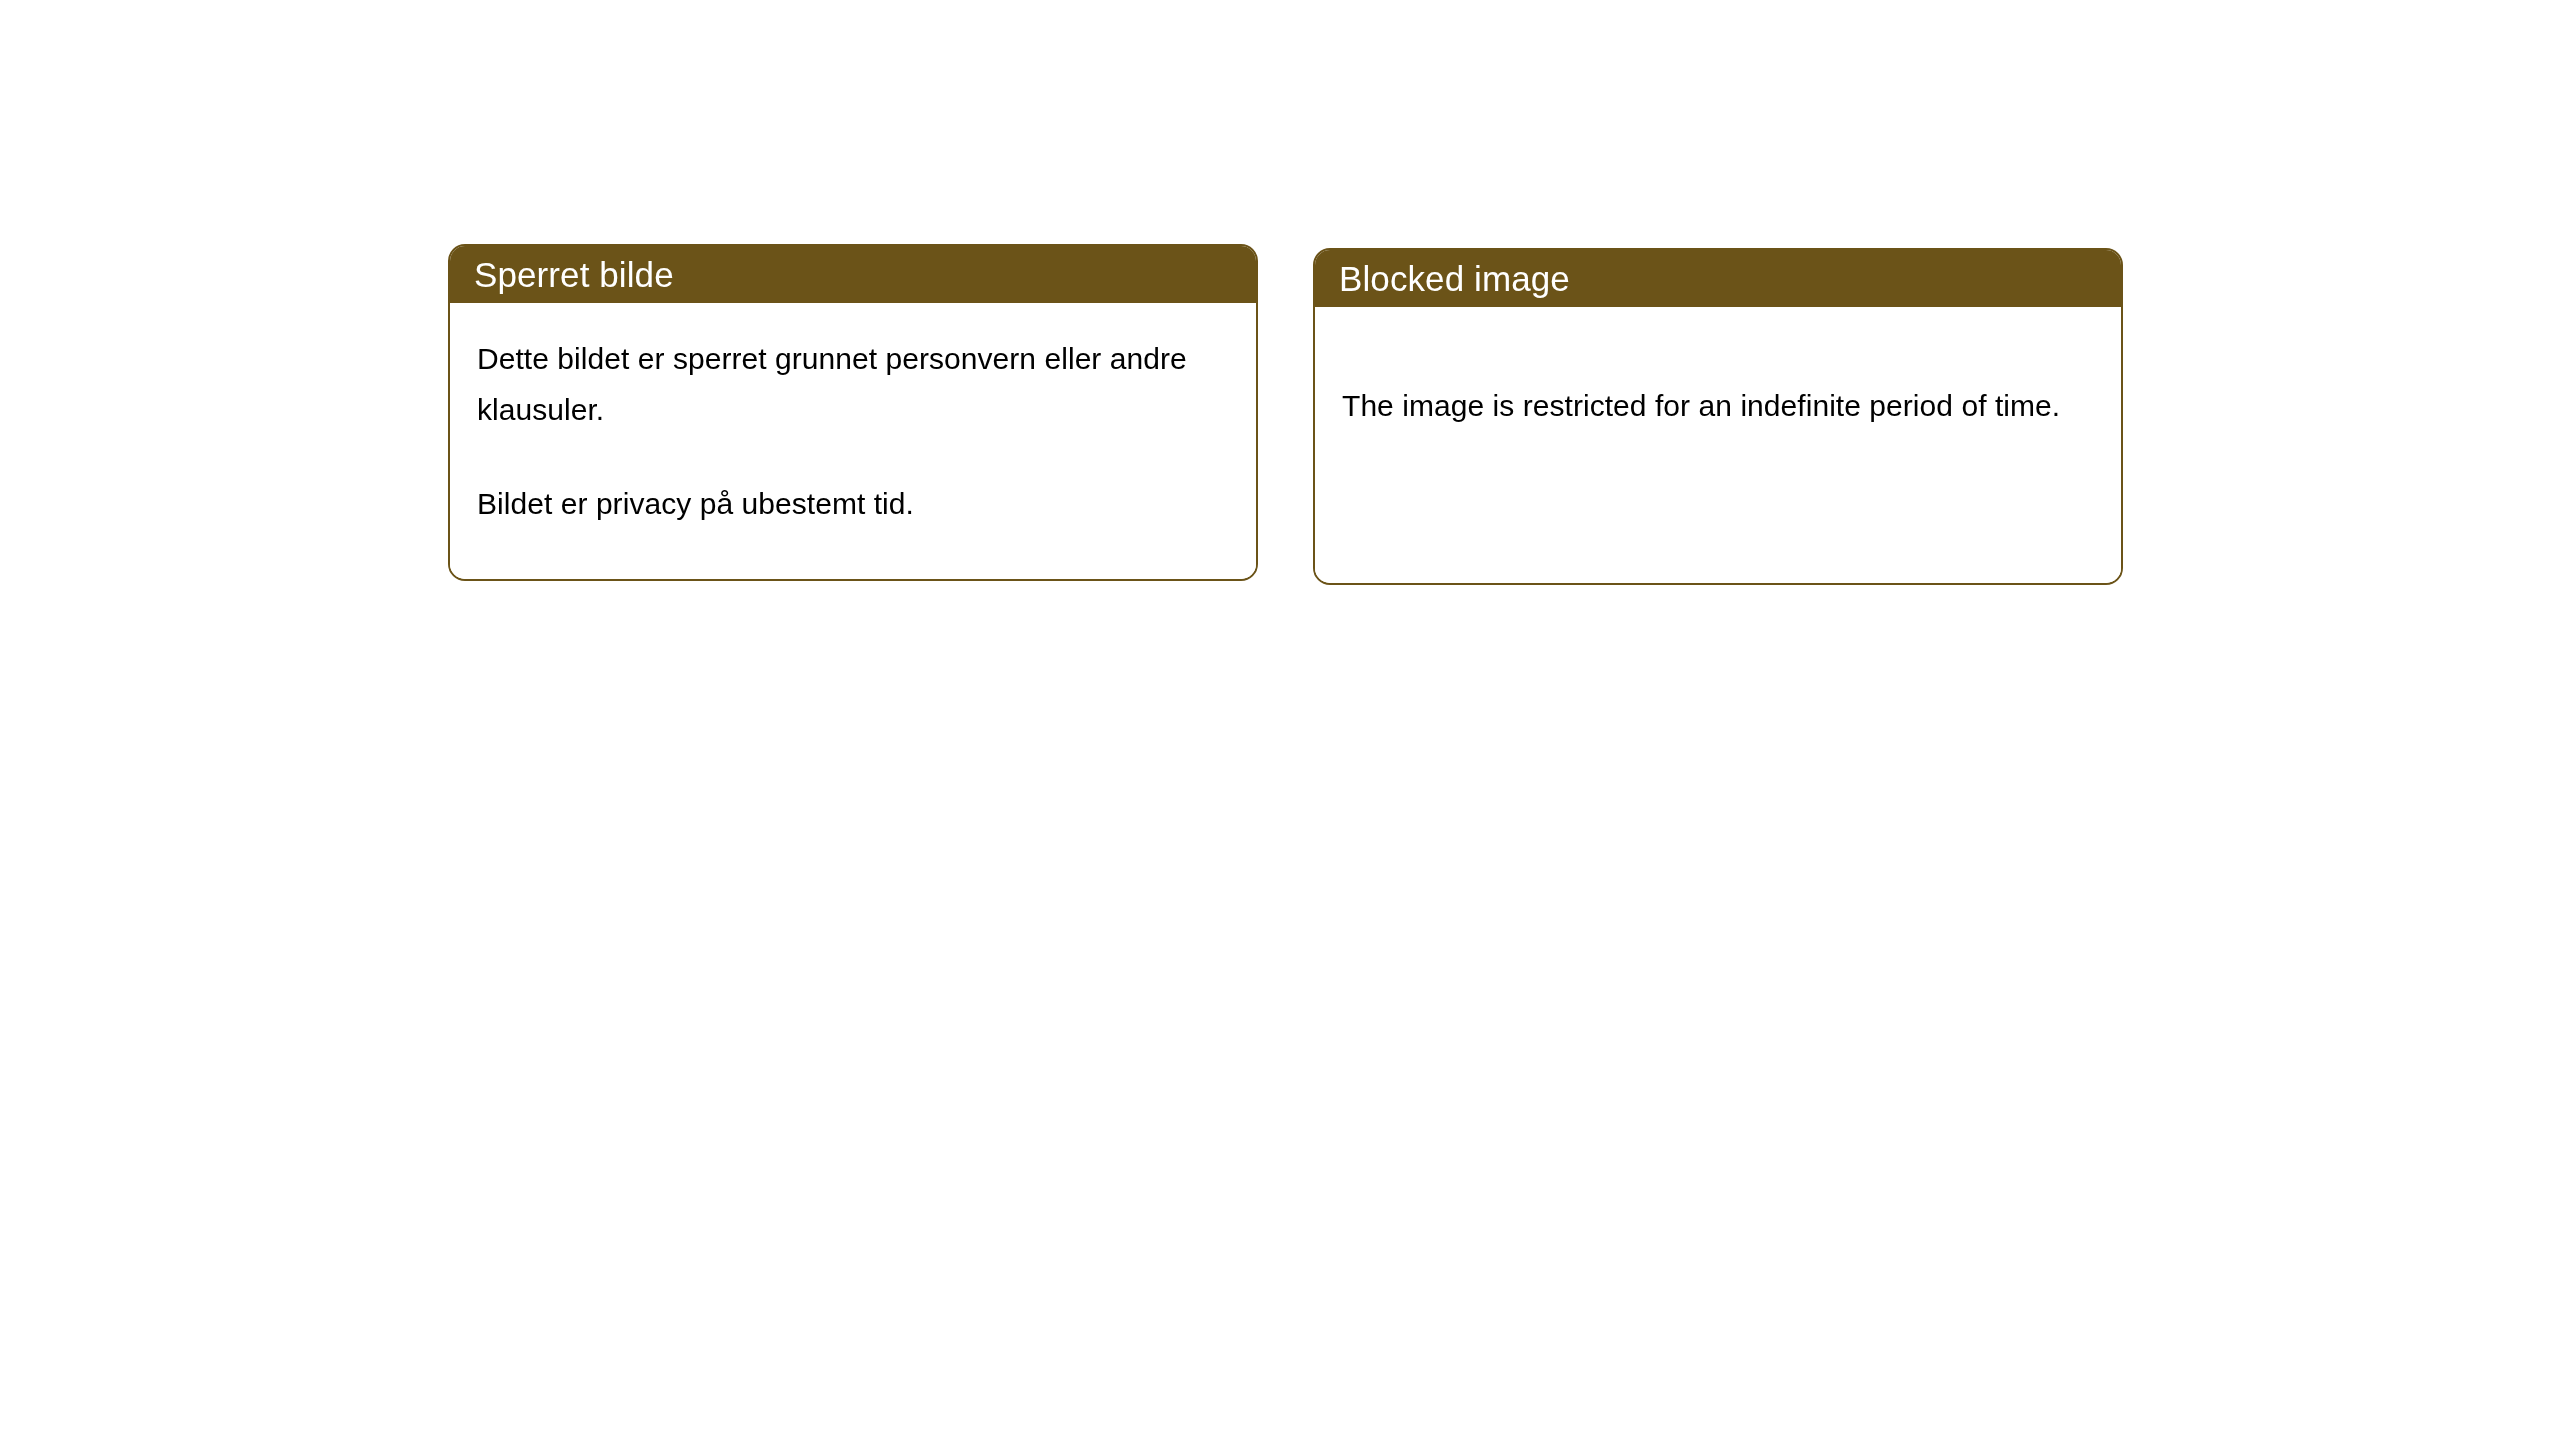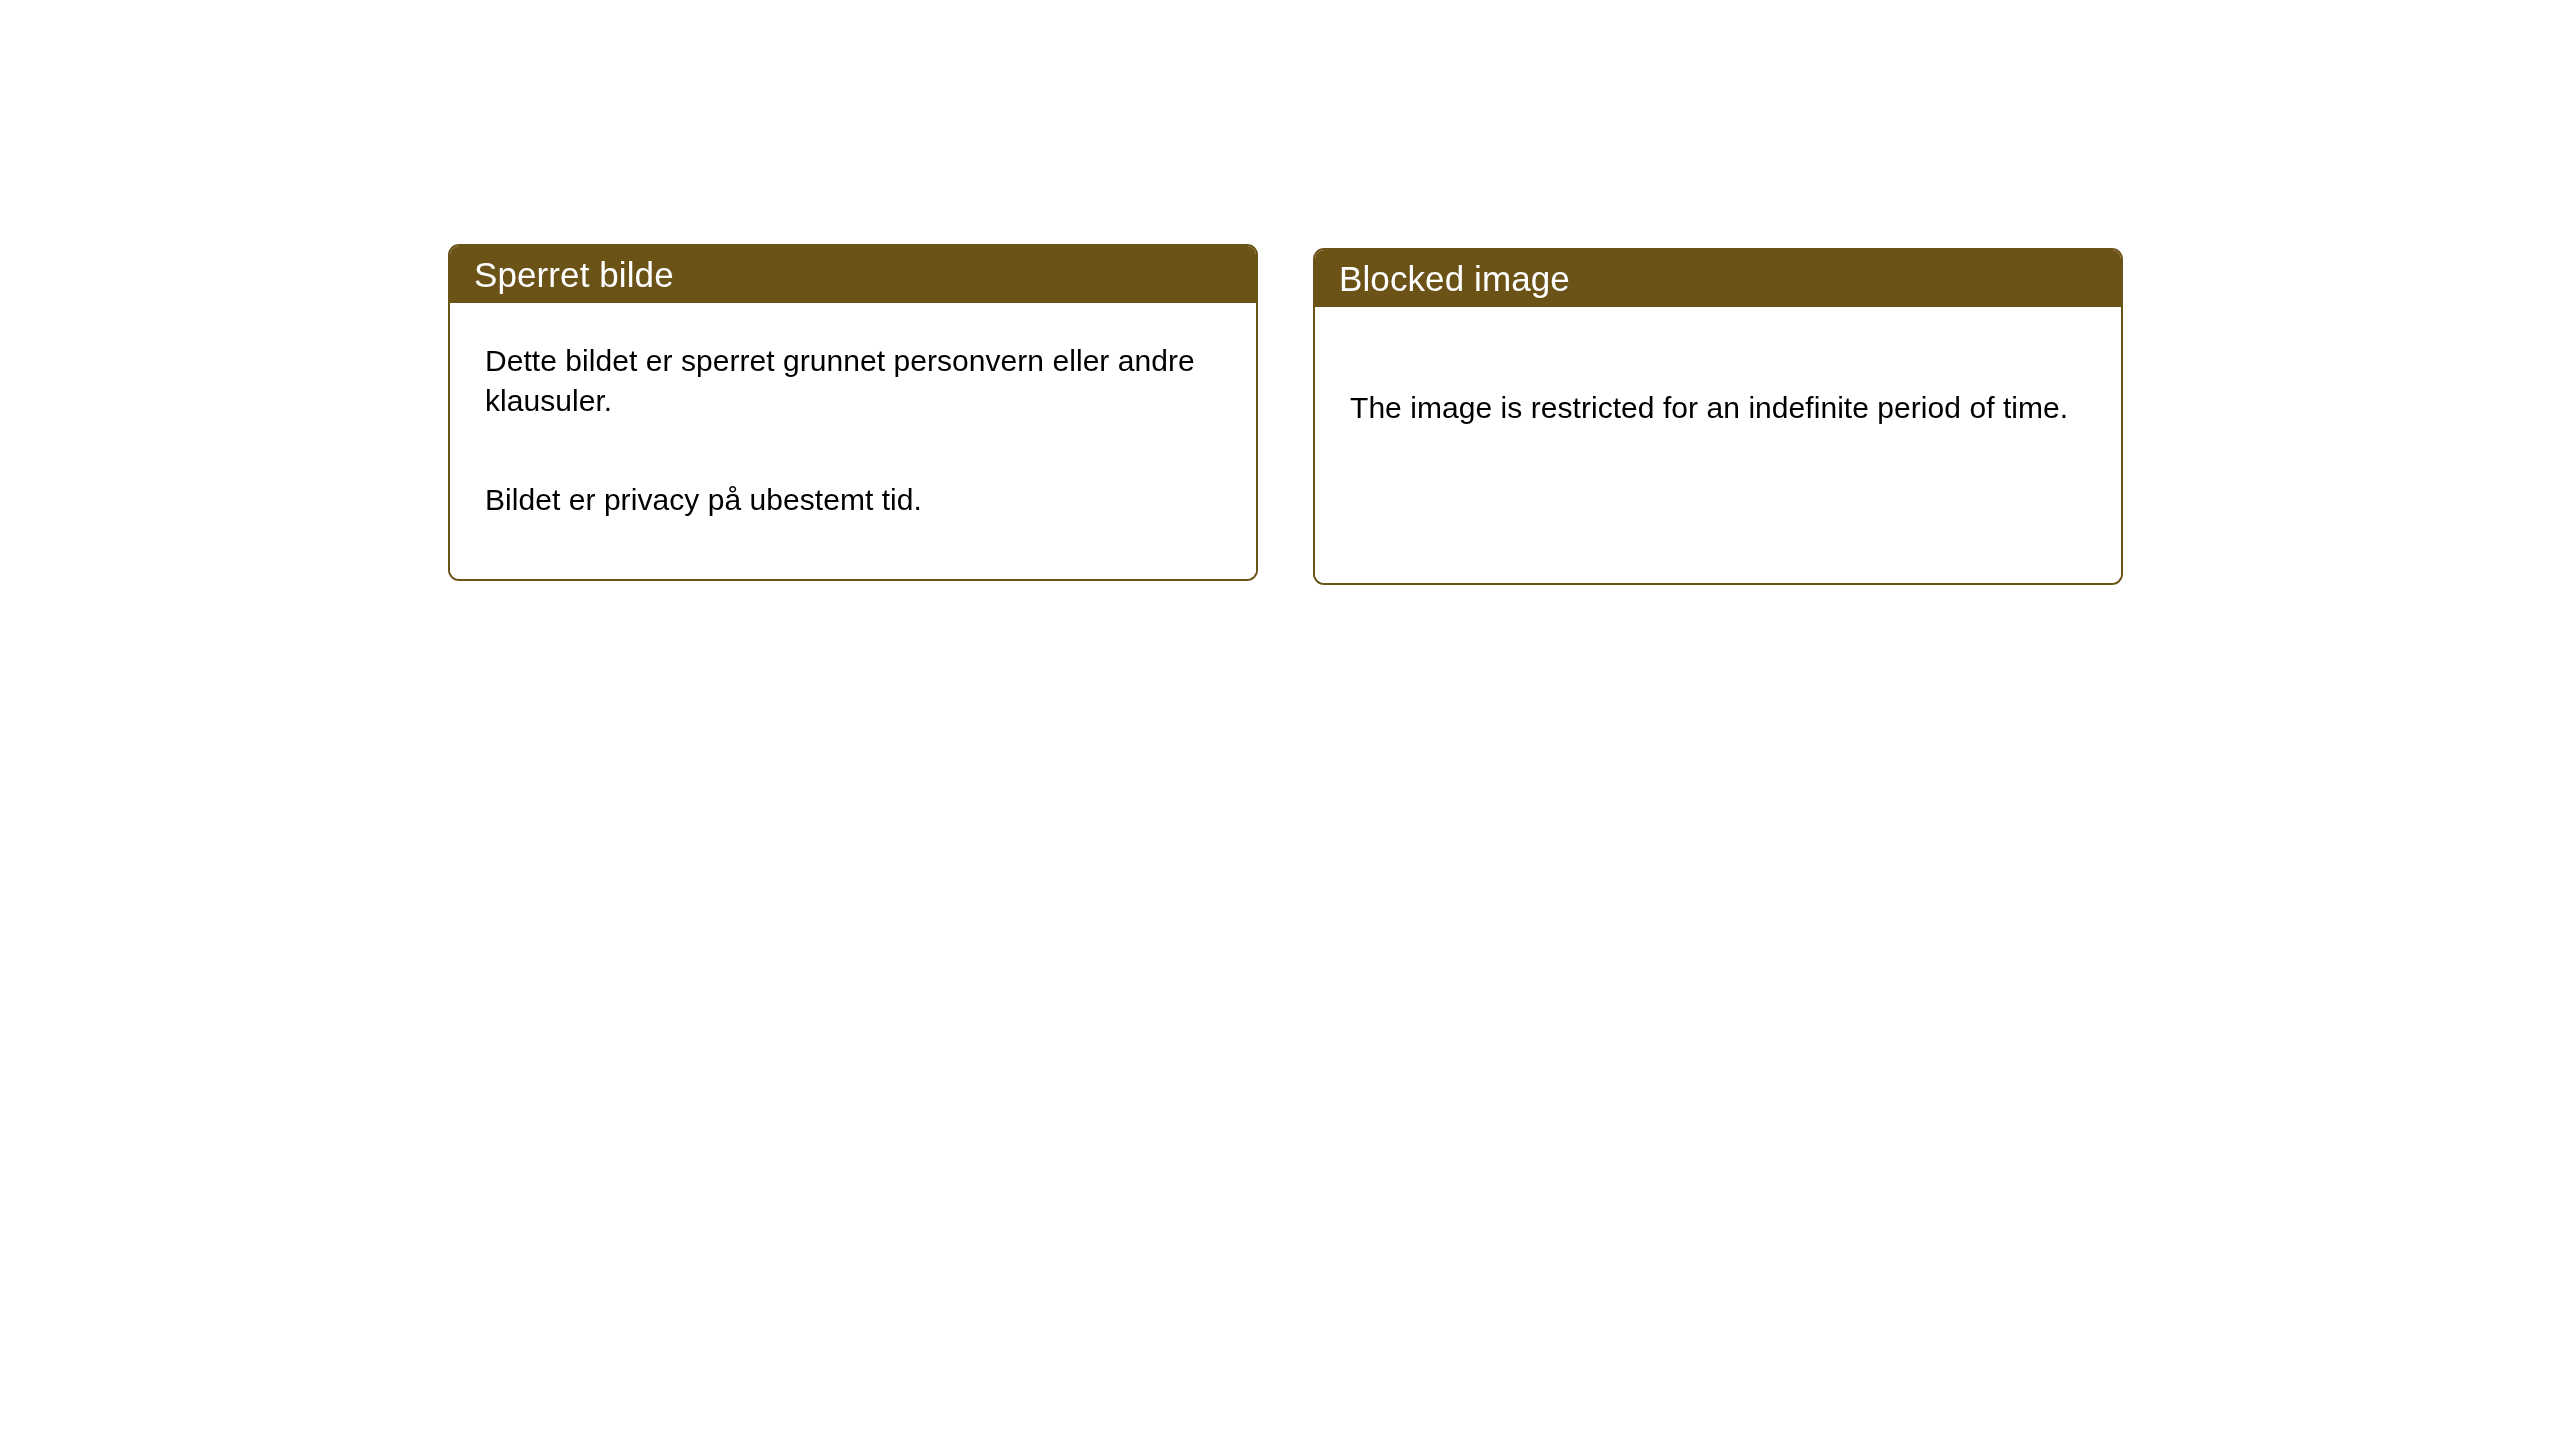--- a/index.html
+++ b/index.html
@@ -22,21 +22,21 @@
     height: 1440px;
     background: #ffffff;
   }
 
   
   .notice-card {
     position: absolute;
     box-sizing: border-box;
     background: #ffffff;
     border: 2px solid #6b5318;
-    border-radius: 11px;
+    border-radius: 17px;
     overflow: hidden;
   }
 
   .notice-card.card-left {
     left: 448px;
     top: 244px;
     width: 810px;
     height: 337px;
   }
 
@@ -68,23 +68,23 @@
   .card-body {
     background: #ffffff;
     padding: 30px 26px 0 27px;
     box-sizing: border-box;
     height: calc(100% - 57px);
   }
 
   .card-paragraph {
     color: #000000;
     font-size: 30px;
-    line-height: 40px;
+    line-height: 51px;
     font-weight: 400;
-    margin: 8px;
+    margin: 0;
     letter-spacing: 0.05px;
   }
 
   .paragraph-gap {
     height: 43px;
   }
 </style>
 </head>
 <body>
 

